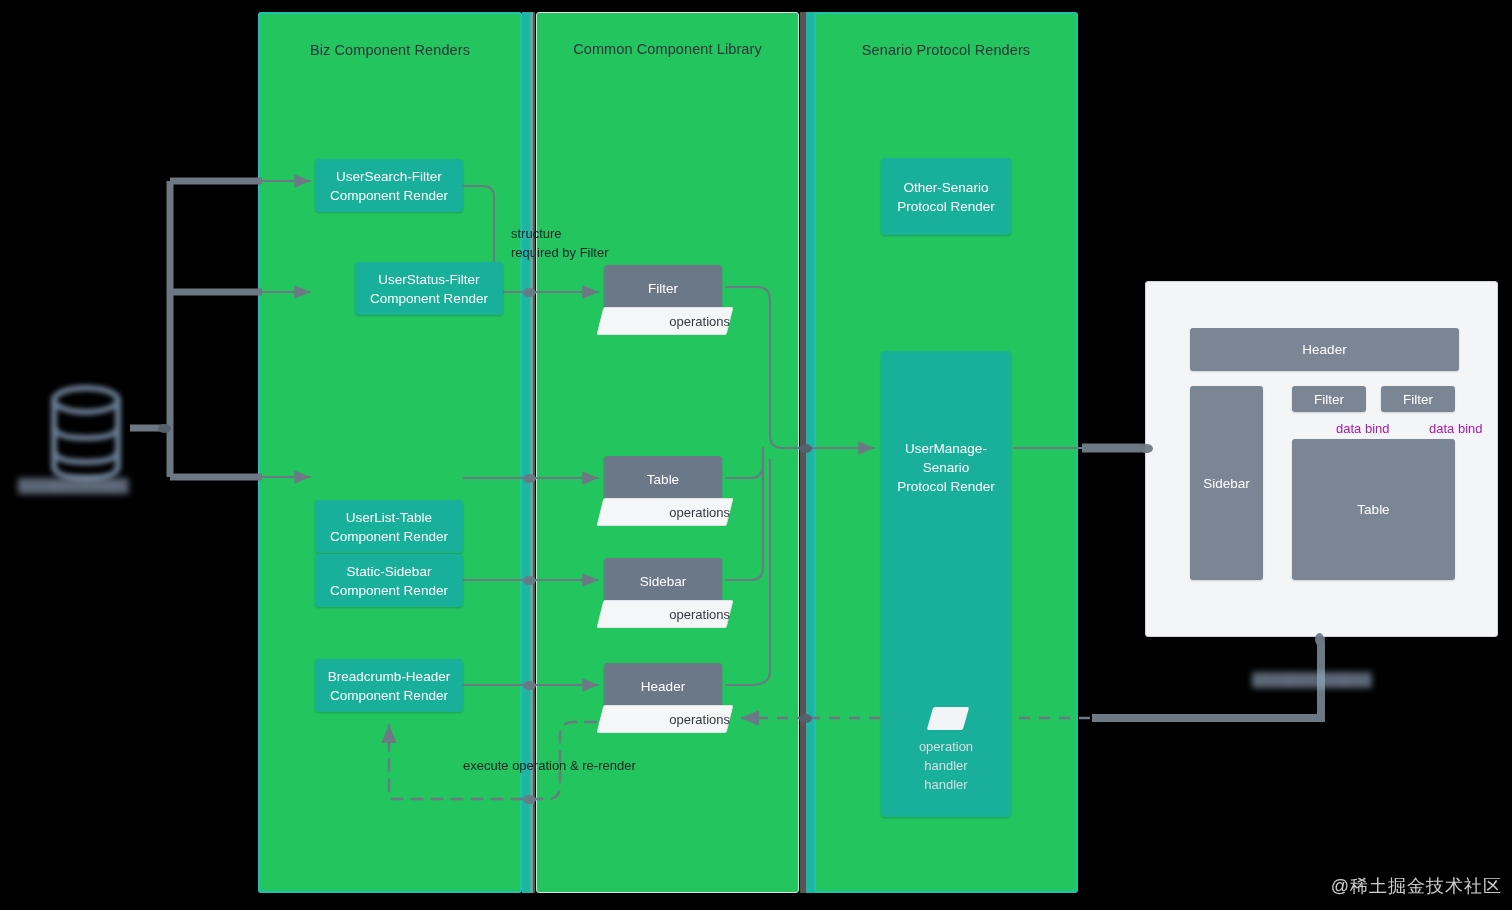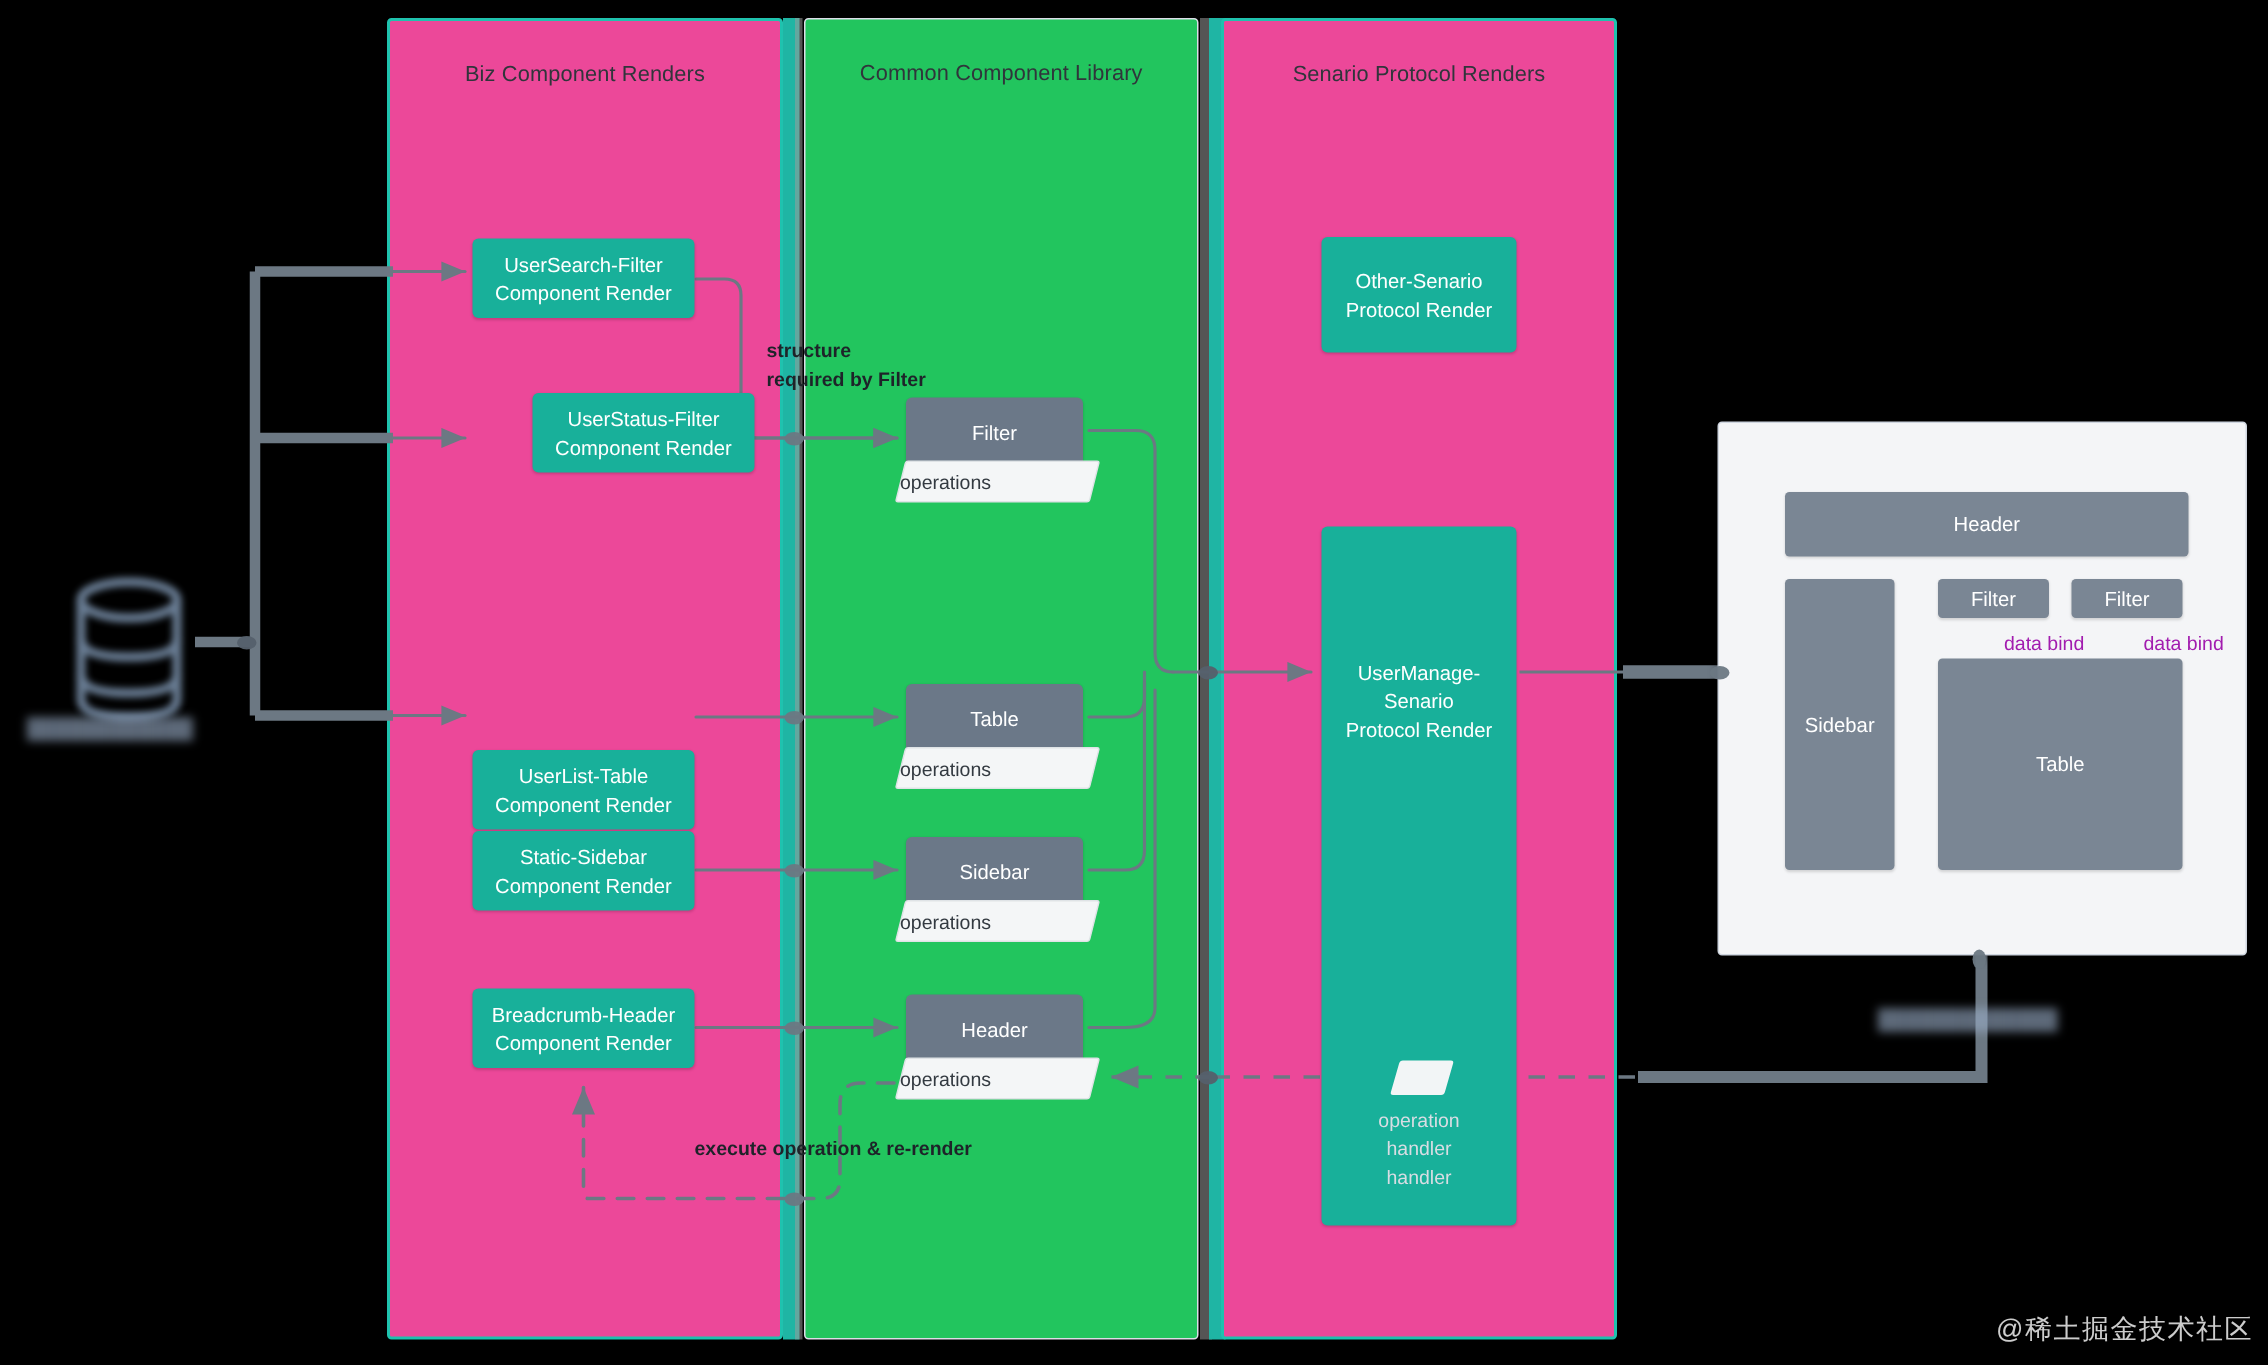--- a/index.html
+++ b/index.html
@@ -20,21 +20,21 @@
     position: absolute;
     left: 0; top: 0;
     width: 1512px; height: 910px;
     pointer-events: none;
   }
   .panel {
     position: absolute;
     border-radius: 3px;
   }
   .panel-teal {
-    background: #ec4899;
+    background: #22c55e;
     border: 2px solid #1fc2ae;
   }
   .panel-white {
     background: #22c55e;
     border: 1px solid #dcdde8;
   }
   .panel-title {
     position: absolute;
     width: 100%;
     text-align: center;
@@ -80,21 +80,21 @@
     font-size: 13.5px;
     display: flex; align-items: center; justify-content: center;
     box-shadow: 0 1px 2px rgba(0,0,0,.2);
   }
   .cbox-ops {
     position: absolute;
     left: -4px; top: 42px;
     width: 130px; height: 28px;
     color: #333a41;
     font-size: 13px;
-    display: flex; align-items: center; justify-content: flex-start;
+    display: flex; align-items: center; justify-content: flex-end;
   }
   .cbox-ops .para {
     position: absolute;
     left: 0; top: 0; right: 0; bottom: 0;
     background: #f4f6f7;
     border: 1px solid #dfe3e6;
     transform: skewX(-14deg);
     border-radius: 2px;
   }
   .cbox-ops span { position: relative; z-index: 2; }
@@ -121,21 +121,20 @@
     font-size: 13px;
     color: #a21caf;
     white-space: nowrap;
   }
   .flabel {
     position: absolute;
     font-size: 13px;
     color: #1e2329;
     line-height: 19px;
     white-space: nowrap;
-    font-weight: bold;
   }
   .wlabel {
     position: absolute;
     font-size: 13px;
     color: #d8dde3;
     line-height: 19px;
     white-space: nowrap;
     text-align: center;
   }
   .blur-text {

